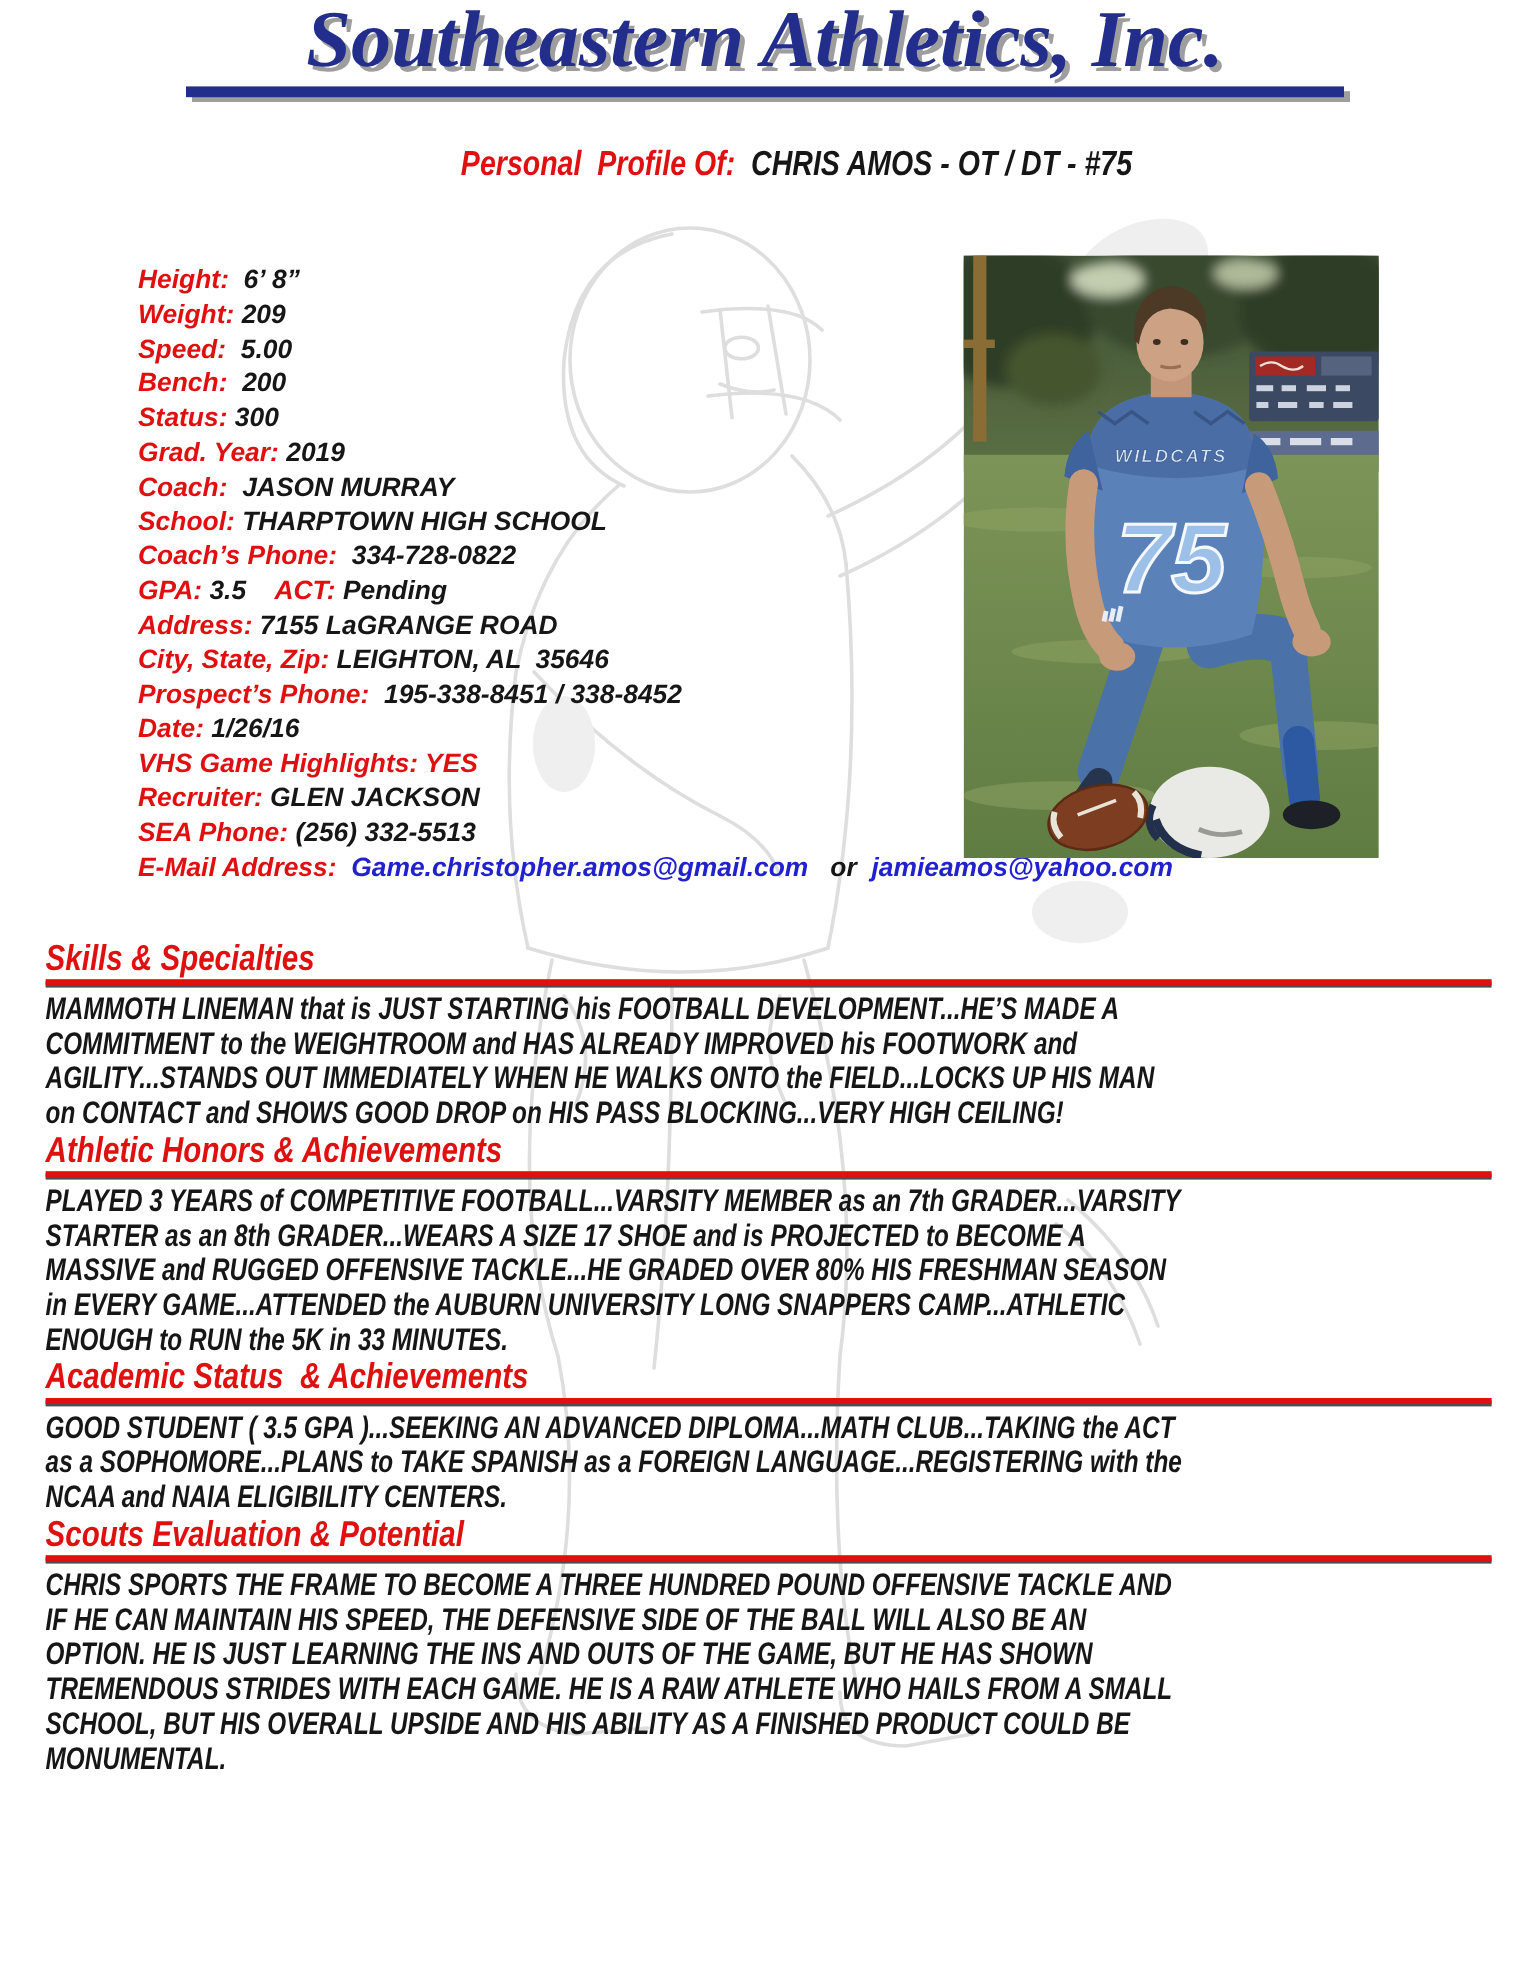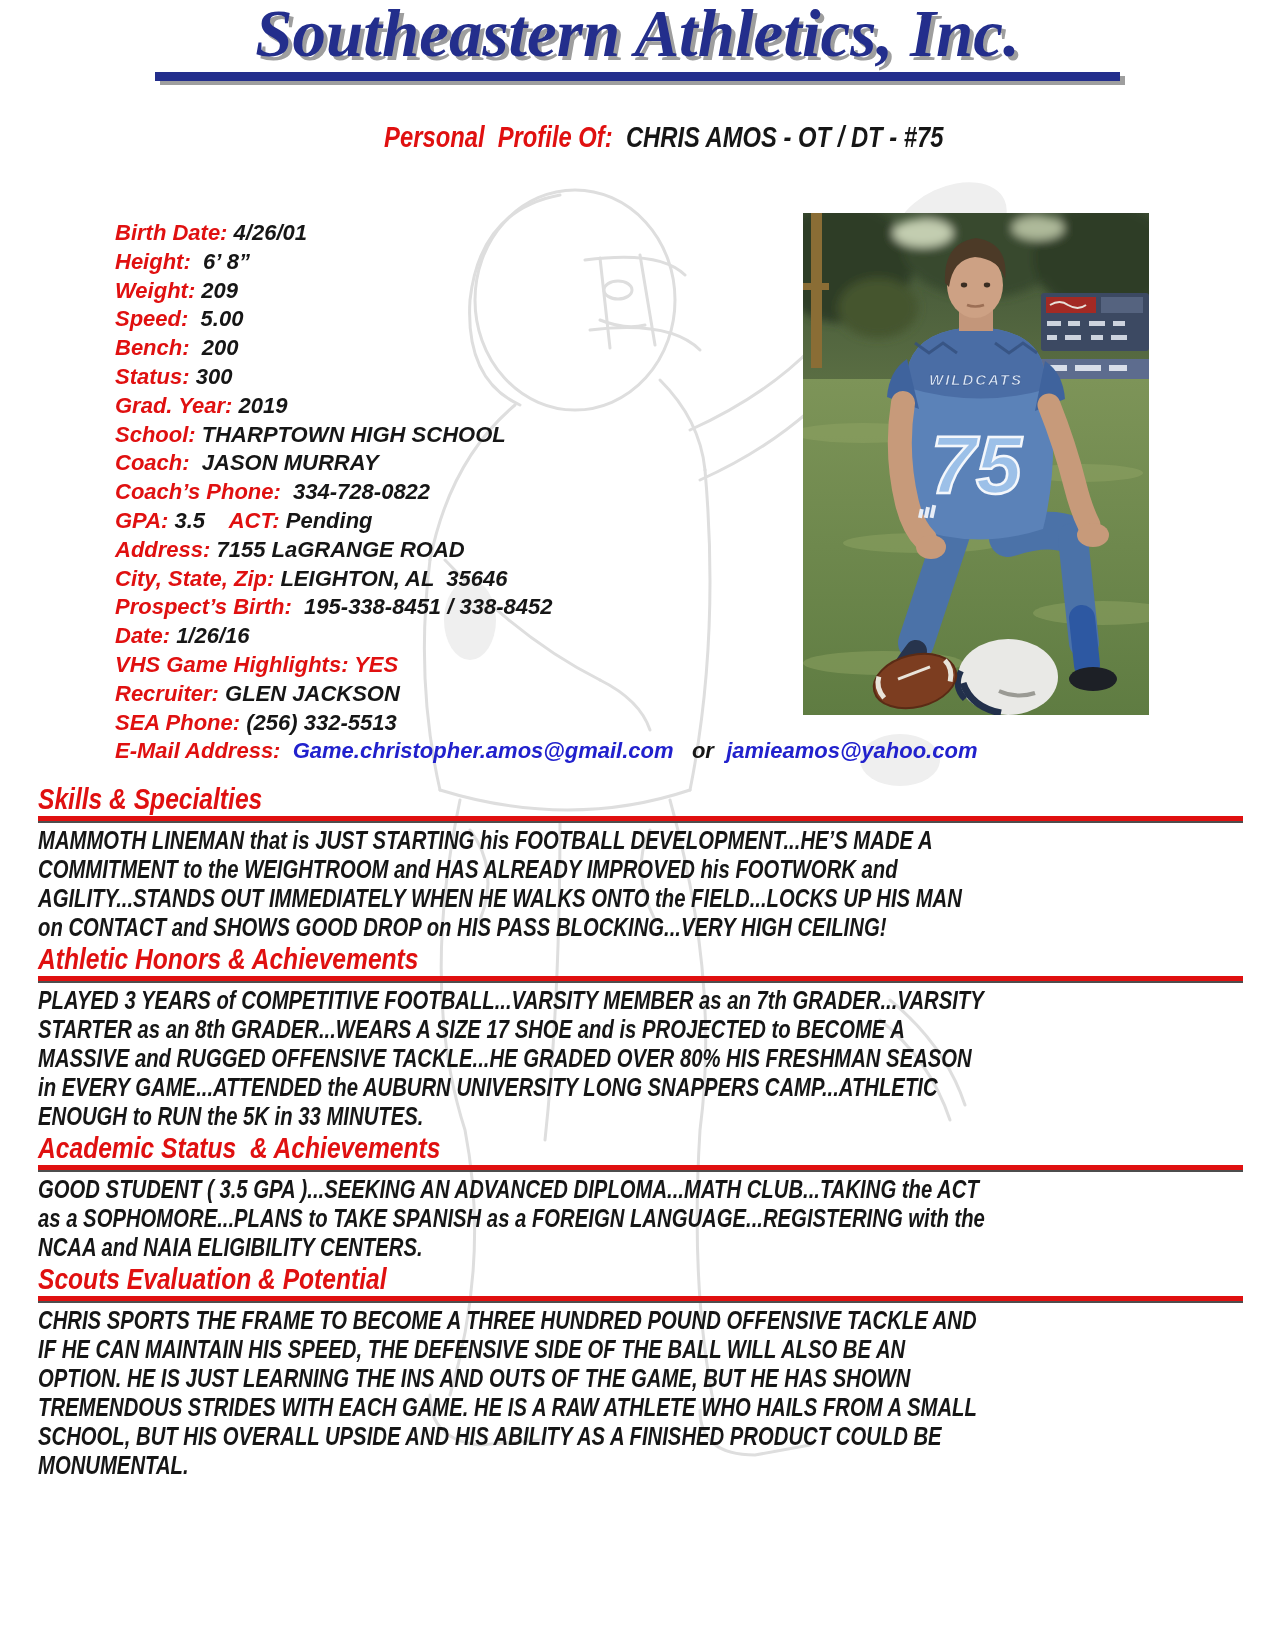--- a/index.html
+++ b/index.html
@@ -76,34 +76,33 @@
     <h1 class="title">Southeastern Athletics, Inc.</h1>
     <div class="title-underline"></div>
     <div class="subtitle">
       <span class="subtitle-inner">
         <span class="c-red">Personal  Profile Of:  </span><span class="c-black">CHRIS AMOS - OT / DT - #75</span>
       </span>
     </div>
   </div>
 
   <div class="fields" id="profile-fields">
-      <div class="field-line"><span class="c-red">Birth Date: </span><span class="c-black">4/26/01</span></div>
       <div class="field-line"><span class="c-red">Height:  </span><span class="c-black">6’ 8”</span></div>
       <div class="field-line"><span class="c-red">Weight: </span><span class="c-black">209</span></div>
       <div class="field-line"><span class="c-red">Speed:  </span><span class="c-black">5.00</span></div>
       <div class="field-line"><span class="c-red">Bench:  </span><span class="c-black">200</span></div>
       <div class="field-line"><span class="c-red">Status: </span><span class="c-black">300</span></div>
       <div class="field-line"><span class="c-red">Grad. Year: </span><span class="c-black">2019</span></div>
+      <div class="field-line"><span class="c-red">Coach:  </span><span class="c-black">JASON MURRAY</span></div>
       <div class="field-line"><span class="c-red">School: </span><span class="c-black">THARPTOWN HIGH SCHOOL</span></div>
-      <div class="field-line"><span class="c-red">Coach:  </span><span class="c-black">JASON MURRAY</span></div>
       <div class="field-line"><span class="c-red">Coach’s Phone:  </span><span class="c-black">334-728-0822</span></div>
       <div class="field-line"><span class="c-red">GPA: </span><span class="c-black">3.5    </span><span class="c-red">ACT: </span><span class="c-black">Pending</span></div>
       <div class="field-line"><span class="c-red">Address: </span><span class="c-black">7155 LaGRANGE ROAD</span></div>
       <div class="field-line"><span class="c-red">City, State, Zip: </span><span class="c-black">LEIGHTON, AL  35646</span></div>
-      <div class="field-line"><span class="c-red">Prospect’s Birth:  </span><span class="c-black">195-338-8451 / 338-8452</span></div>
+      <div class="field-line"><span class="c-red">Prospect’s Phone:  </span><span class="c-black">195-338-8451 / 338-8452</span></div>
       <div class="field-line"><span class="c-red">Date: </span><span class="c-black">1/26/16</span></div>
       <div class="field-line"><span class="c-red">VHS Game Highlights: YES</span></div>
       <div class="field-line"><span class="c-red">Recruiter: </span><span class="c-black">GLEN JACKSON</span></div>
       <div class="field-line"><span class="c-red">SEA Phone: </span><span class="c-black">(256) 332-5513</span></div>
       <div class="field-line"><span class="c-red">E-Mail Address:  </span><span class="c-blue">Game.christopher.amos@gmail.com</span><span class="c-black">   or  </span><span class="c-blue">jamieamos@yahoo.com</span></div>
     </div>
 
   <div class="photo">
     <svg width="346" height="502" viewBox="0 0 346 502">
       <defs>

